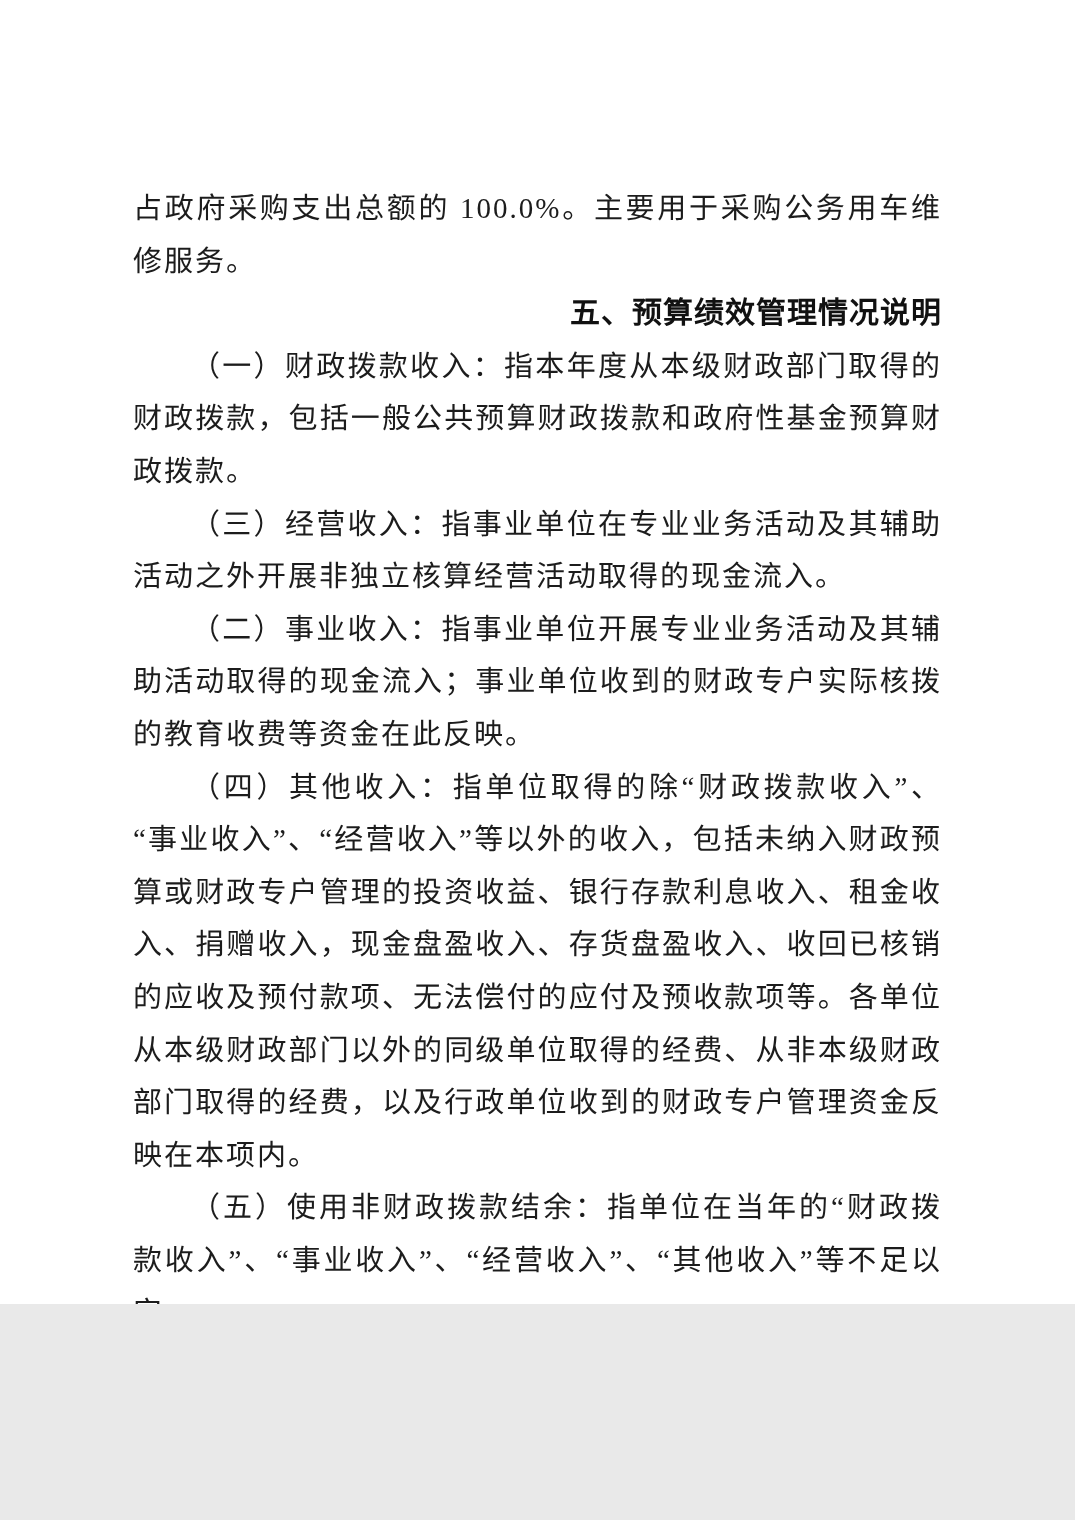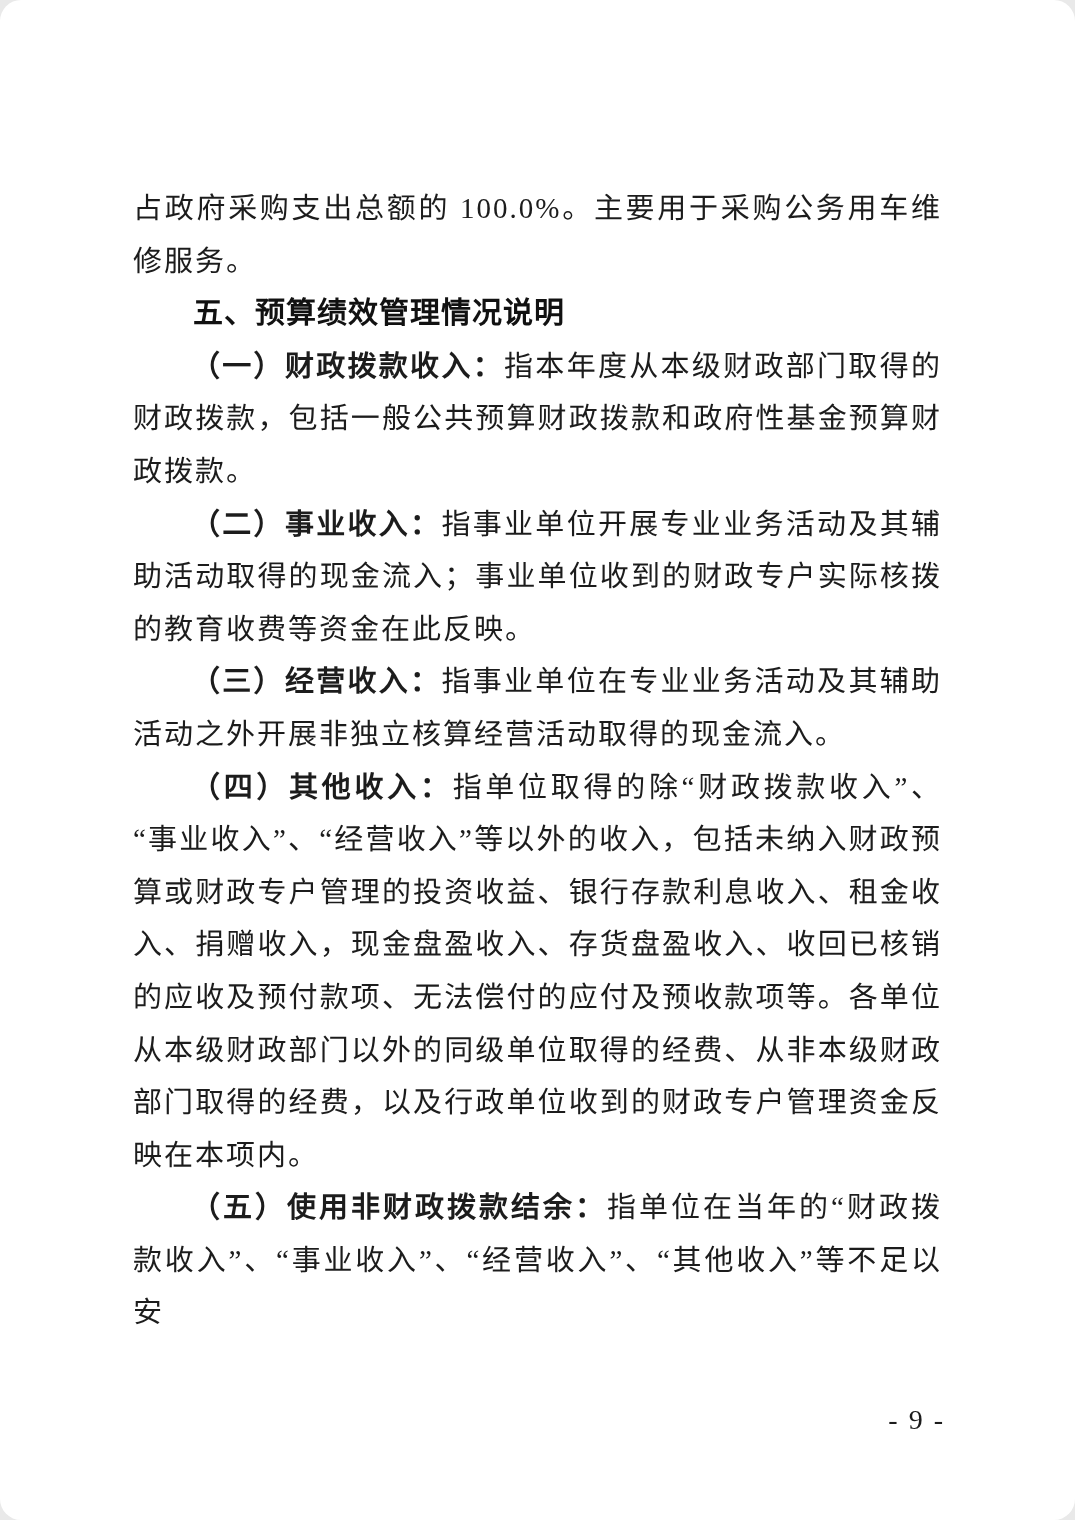--- a/index.html
+++ b/index.html
@@ -2,55 +2,54 @@
 <html lang="zh-CN"><head>
 <meta charset="utf-8">
 <style>
   * { margin: 0; padding: 0; box-sizing: border-box; }
   html, body { background: #e9e9e9; }
   body { font-family: "Liberation Serif", "DejaVu Serif", serif; }
 
   .page {
     position: relative;
     width: 1075px;
-    height: 1520px;
+    height: 1304px;
     margin: 0 auto;
     background: #ffffff;
     color: #1c1c1c;
     overflow: hidden;
-    border-radius: 21px;
   }
 
   .content {
     position: absolute;
     left: 133px;
     top: 182px;
     width: 809px;
   }
 
   .para {
     font-family: "Liberation Serif", "DejaVu Serif", serif;
     font-size: 29px;
     line-height: 52.6px;
     letter-spacing: 2px;
     text-align: justify;
     text-justify: inter-ideograph;
     color: #1c1c1c;
   }
   .para.indent { text-indent: 2em; }
-  .para .lead { font-weight: bold; }
+  .para .lead { font-weight: normal; }
 
   .heading {
     font-family: "Liberation Sans", "DejaVu Sans", sans-serif;
     font-weight: bold;
     font-size: 30px;
     line-height: 52.6px;
     letter-spacing: 1px;
     text-indent: 2em;
-    text-align: left;
+    text-align: right;
     color: #111111;
   }
 
   .footer {
     position: absolute;
     left: 133px;
     right: 130px;
     top: 1404px;
     text-align: right;
   }
@@ -72,25 +71,25 @@
 
     <h2 class="heading">五、预算绩效管理情况说明</h2>
 
 
 
     <p class="para indent">
       <span class="lead">（一）财政拨款收入：</span><span>指本年度从本级财政部门取得的财政拨款，包括一般公共预算财政拨款和政府性基金预算财政拨款。</span>
     </p>
 
     <p class="para indent">
-      <span class="lead">（二）事业收入：</span><span>指事业单位开展专业业务活动及其辅助活动取得的现金流入；事业单位收到的财政专户实际核拨的教育收费等资金在此反映。</span>
+      <span class="lead">（三）经营收入：</span><span>指事业单位在专业业务活动及其辅助活动之外开展非独立核算经营活动取得的现金流入。</span>
     </p>
 
     <p class="para indent">
-      <span class="lead">（三）经营收入：</span><span>指事业单位在专业业务活动及其辅助活动之外开展非独立核算经营活动取得的现金流入。</span>
+      <span class="lead">（二）事业收入：</span><span>指事业单位开展专业业务活动及其辅助活动取得的现金流入；事业单位收到的财政专户实际核拨的教育收费等资金在此反映。</span>
     </p>
 
     <p class="para indent">
       <span class="lead">（四）其他收入：</span><span>指单位取得的除“财政拨款收入”、“事业收入”、“经营收入”等以外的收入，包括未纳入财政预算或财政专户管理的投资收益、银行存款利息收入、租金收入、捐赠收入，现金盘盈收入、存货盘盈收入、收回已核销的应收及预付款项、无法偿付的应付及预收款项等。各单位从本级财政部门以外的同级单位取得的经费、从非本级财政部门取得的经费，以及行政单位收到的财政专户管理资金反映在本项内。</span>
     </p>
 
     <p class="para indent">
       <span class="lead">（五）使用非财政拨款结余：</span><span>指单位在当年的“财政拨款收入”、“事业收入”、“经营收入”、“其他收入”等不足以安</span>
     </p>
 

